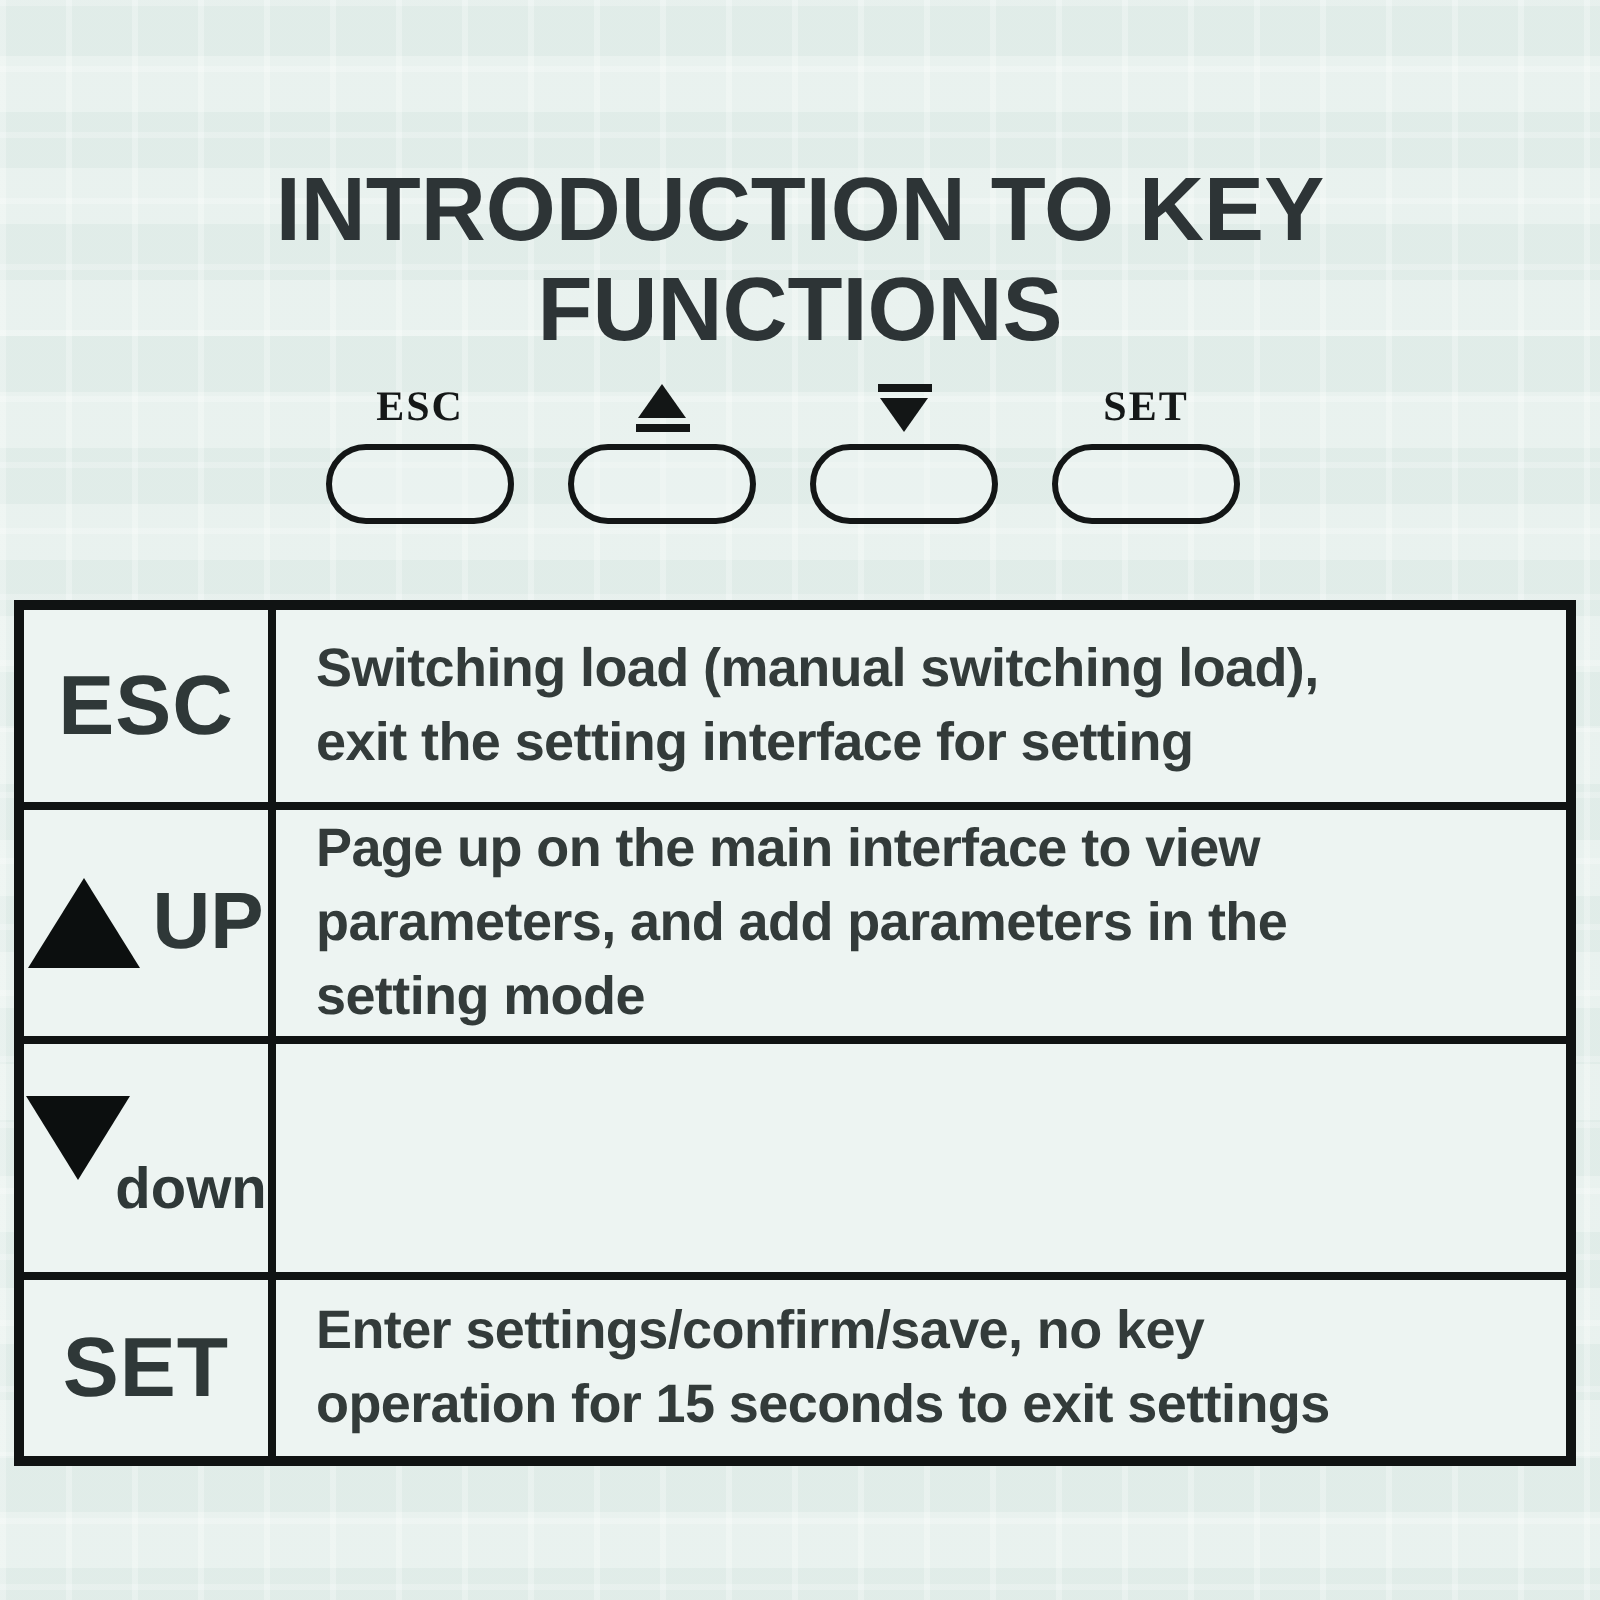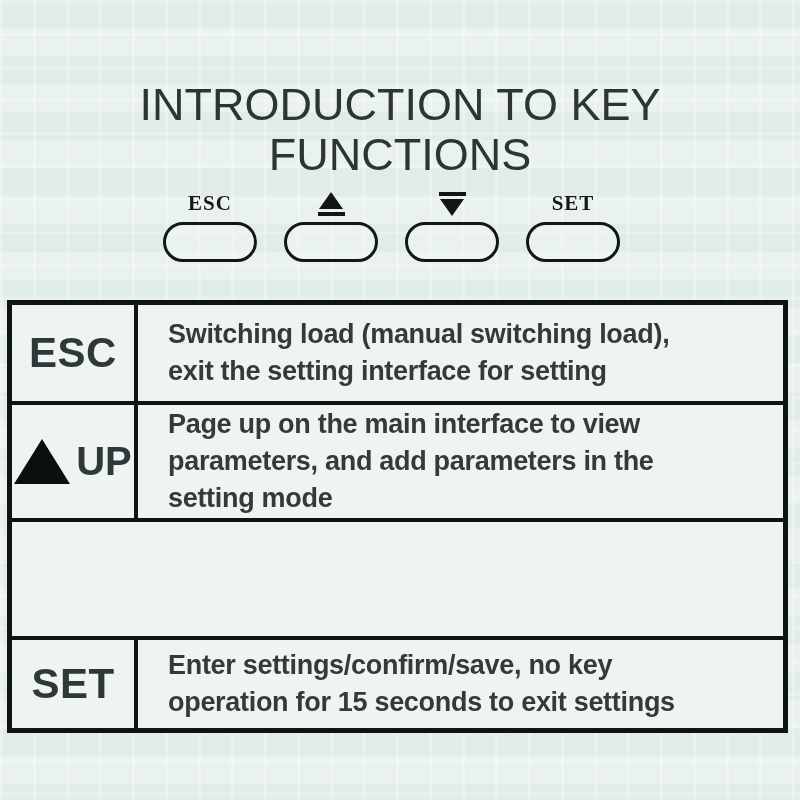--- a/index.html
+++ b/index.html
@@ -14,21 +14,21 @@
       repeating-linear-gradient(to bottom, rgba(208,227,221,0.28) 0 28px, rgba(238,246,243,0.28) 28px 56px);
     font-family: "Liberation Sans", sans-serif;
   }
 
   
   .page-title {
     position: absolute;
     top: 50px; left: 0;
     width: 800px;
     text-align: center;
-    font-weight: normal;
+    font-weight: bold;
     font-size: 45px;
     line-height: 50px;
     letter-spacing: 0px;
     color: #2d3436;
     white-space: pre-line;
   }
 
   
   .keys-row {
     position: absolute;
@@ -136,21 +136,21 @@
     border-left: 26px solid transparent;
     border-right: 26px solid transparent;
     border-top: 42px solid #0c0f0f;
     position: relative;
     top: -10px;
   }
   .desc-cell {
     flex: 1;
     display: flex;
     align-items: center;
-    padding: 6px 12px 6px 30px;
+    padding: 6px 12px 6px 20px;
     box-sizing: border-box;
     font-size: 27px;
     font-weight: bold;
     letter-spacing: -0.3px;
     line-height: 37px;
     color: #333b3a;
     white-space: pre-line;
   }
 </style>
 </head>
@@ -207,20 +207,24 @@
     <div class="key-cell">
       <span class="tri-up-big"></span>
       <span class="key-up-text">UP</span>
     </div>
     <div class="desc-cell">Page up on the main interface to view
 parameters, and add parameters in the
 setting mode</div>
   </div>
 
   <div class="t-row r3">
+    <div class="key-cell">
+      <span class="tri-down-big"></span>
+      <span class="key-down-text">down</span>
+    </div>
   </div>
 
   <div class="t-row r4">
     <div class="key-cell">
       <span class="key-big-text">SET</span>
     </div>
     <div class="desc-cell">Enter settings/confirm/save, no key
 operation for 15 seconds to exit settings</div>
   </div>
 

